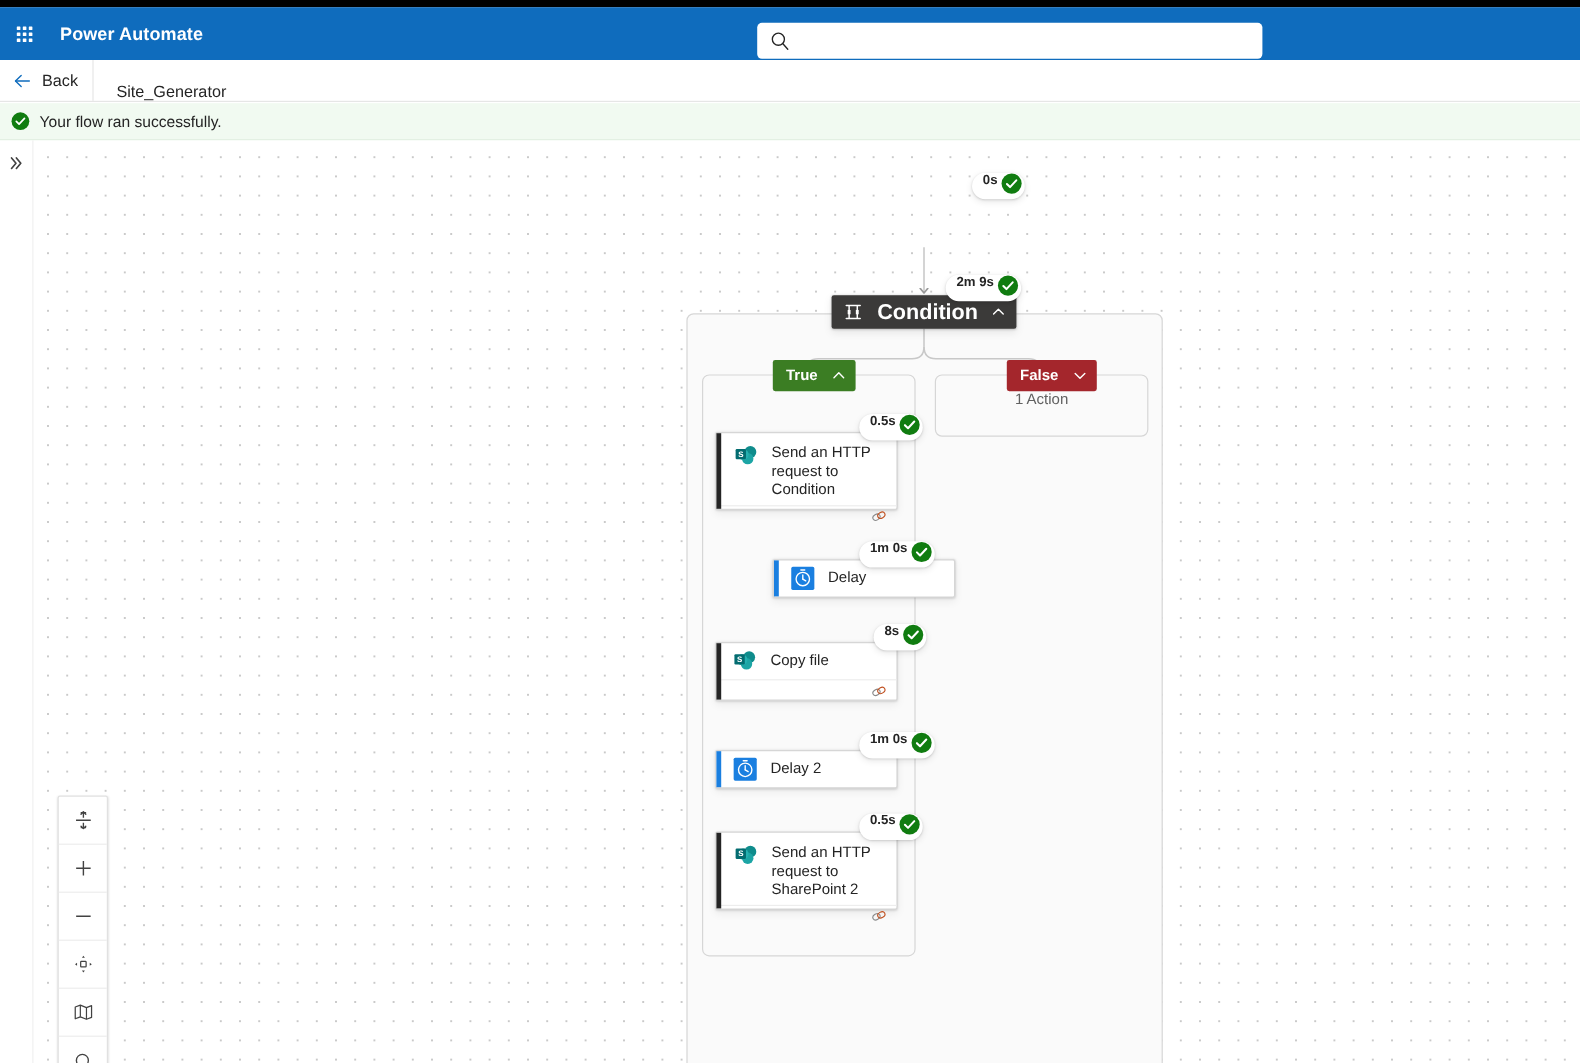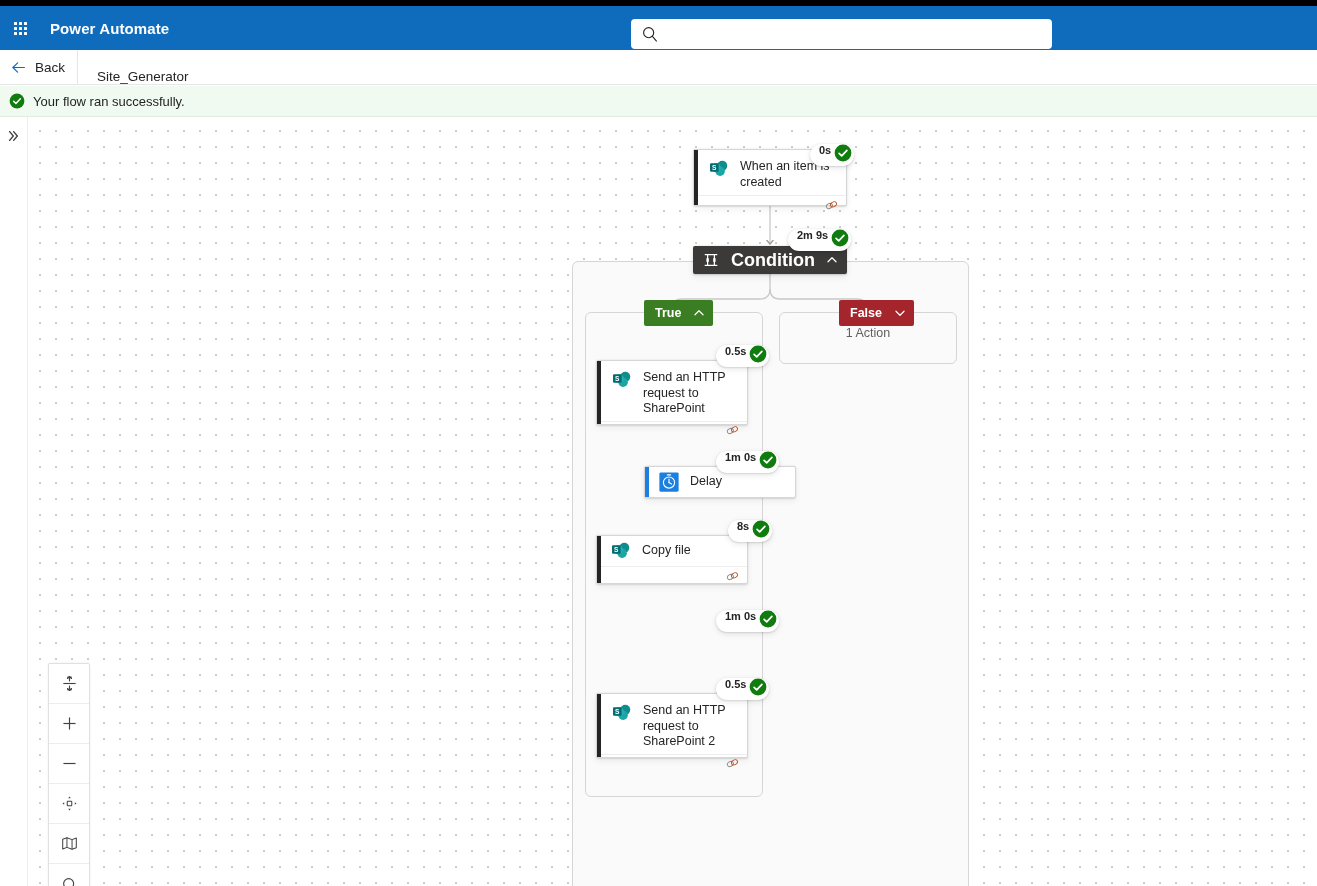--- a/index.html
+++ b/index.html
@@ -338,39 +338,20 @@
     <line x1="644" y1="540" x2="644" y2="574" stroke="#c8c8c8" stroke-width="1.3" marker-end="url(#arrow)"></line>
   </svg>
 
   <div class="scope-outer" style="left:544px; top:144px; width:397px; height:693px;"></div>
 
   <div class="scope-inner" style="left:557px; top:195px; width:178px; height:485px;"></div>
 
   <div class="scope-inner" style="left:751px; top:195px; width:178px; height:52px;"></div>
   <div class="scope-collapsed-text" style="left:751px; top:209px; width:178px;">1 Action</div>
 
-  <div class="node" style="left:665px; top:32px; width:154px; height:57px;">
-    <div class="node-accent dark"></div>
-    <div class="node-body" style="min-height:38px; padding-top:7px; padding-bottom:5px;">
-      <svg class="node-icon" viewBox="0 0 24 24">
-        <circle cx="15.6" cy="8.4" r="5.4" fill="#0f8c8c"></circle>
-        <circle cx="13.2" cy="14.4" r="5.2" fill="#1ca5a5"></circle>
-        <circle cx="9.0" cy="10.6" r="5.0" fill="#25b0b0"></circle>
-        <rect x="2.2" y="5.6" width="9.4" height="9.4" rx="1.1" fill="#036c70"></rect>
-        <text x="6.9" y="12.6" font-family="Liberation Sans, sans-serif" font-size="7.2" font-weight="bold" fill="#ffffff" text-anchor="middle">S</text>
-      </svg>
-      <div class="node-title">When an item is created</div>
-    </div>
-    <div class="node-footer">
-      <svg class="link-icon" viewBox="0 0 16 16" fill="none">
-        <ellipse cx="5.4" cy="8.6" rx="3.9" ry="2.9" transform="rotate(-30 5.4 8.6)" stroke="#8a8a8a" stroke-width="1.15"></ellipse>
-        <ellipse cx="10.4" cy="6.6" rx="3.9" ry="2.9" transform="rotate(-30 10.4 6.6)" stroke="#c05020" stroke-width="1.15"></ellipse>
-      </svg>
-    </div>
-  </div>
   <div class="status-pill" style="left:782px; top:27px;">
     <span class="status-dur">0s</span>
     <svg class="status-check" viewBox="0 0 18 18">
       <circle cx="9" cy="9" r="8.4" fill="#107c10"></circle>
       <path d="M5.1 9.3 L7.7 11.9 L12.9 6.3" stroke="#ffffff" stroke-width="1.7" fill="none" stroke-linecap="round" stroke-linejoin="round"></path>
     </svg>
   </div>
 
   <div class="cond-node" style="left:665px; top:129px; width:154px;">
     <svg class="cond-icon" viewBox="0 0 16 16" fill="none">
@@ -411,21 +392,21 @@
   <div class="node" style="left:568px; top:243px; width:152px; height:65px;">
     <div class="node-accent dark"></div>
     <div class="node-body" style="min-height:46px; padding-top:7px; padding-bottom:4px;">
       <svg class="node-icon" viewBox="0 0 24 24">
         <circle cx="15.6" cy="8.4" r="5.4" fill="#0f8c8c"></circle>
         <circle cx="13.2" cy="14.4" r="5.2" fill="#1ca5a5"></circle>
         <circle cx="9.0" cy="10.6" r="5.0" fill="#25b0b0"></circle>
         <rect x="2.2" y="5.6" width="9.4" height="9.4" rx="1.1" fill="#036c70"></rect>
         <text x="6.9" y="12.6" font-family="Liberation Sans, sans-serif" font-size="7.2" font-weight="bold" fill="#ffffff" text-anchor="middle">S</text>
       </svg>
-      <div class="node-title">Send an HTTP request to SharePoint</div>
+      <div class="node-title">Send an HTTP request to Condition</div>
     </div>
     <div class="node-footer">
       <svg class="link-icon" viewBox="0 0 16 16" fill="none">
         <ellipse cx="5.4" cy="8.6" rx="3.9" ry="2.9" transform="rotate(-30 5.4 8.6)" stroke="#8a8a8a" stroke-width="1.15"></ellipse>
         <ellipse cx="10.4" cy="6.6" rx="3.9" ry="2.9" transform="rotate(-30 10.4 6.6)" stroke="#c05020" stroke-width="1.15"></ellipse>
       </svg>
     </div>
   </div>
   <div class="status-pill" style="left:688px; top:228px;">
     <span class="status-dur">0.5s</span>
@@ -476,20 +457,33 @@
     </div>
   </div>
   <div class="status-pill" style="left:700px; top:403px;">
     <span class="status-dur">8s</span>
     <svg class="status-check" viewBox="0 0 18 18">
       <circle cx="9" cy="9" r="8.4" fill="#107c10"></circle>
       <path d="M5.1 9.3 L7.7 11.9 L12.9 6.3" stroke="#ffffff" stroke-width="1.7" fill="none" stroke-linecap="round" stroke-linejoin="round"></path>
     </svg>
   </div>
 
+  <div class="node" style="left:568px; top:508px; width:152px; height:32px;">
+    <div class="node-accent blue"></div>
+    <div class="node-body" style="min-height:30px; align-items:center; padding:4px 10px 4px 13px;">
+      <svg class="node-icon" viewBox="0 0 24 24" style="margin-top:0;">
+        <rect x="1.5" y="1.5" width="21" height="21" rx="1.5" fill="#1a7fe0"></rect>
+        <circle cx="12" cy="12.6" r="6.1" fill="none" stroke="#ffffff" stroke-width="1.25"></circle>
+        <line x1="12" y1="12.6" x2="12" y2="8.8" stroke="#ffffff" stroke-width="1.25" stroke-linecap="round"></line>
+        <line x1="12" y1="12.6" x2="14.7" y2="14.2" stroke="#ffffff" stroke-width="1.25" stroke-linecap="round"></line>
+        <line x1="10.3" y1="4.3" x2="13.7" y2="4.3" stroke="#ffffff" stroke-width="1.4" stroke-linecap="round"></line>
+      </svg>
+      <div class="node-title" style="padding-top:0;">Delay 2</div>
+    </div>
+  </div>
   <div class="status-pill" style="left:688px; top:493px;">
     <span class="status-dur">1m 0s</span>
     <svg class="status-check" viewBox="0 0 18 18">
       <circle cx="9" cy="9" r="8.4" fill="#107c10"></circle>
       <path d="M5.1 9.3 L7.7 11.9 L12.9 6.3" stroke="#ffffff" stroke-width="1.7" fill="none" stroke-linecap="round" stroke-linejoin="round"></path>
     </svg>
   </div>
 
   <div class="node" style="left:568px; top:576px; width:152px; height:65px;">
     <div class="node-accent dark"></div>

